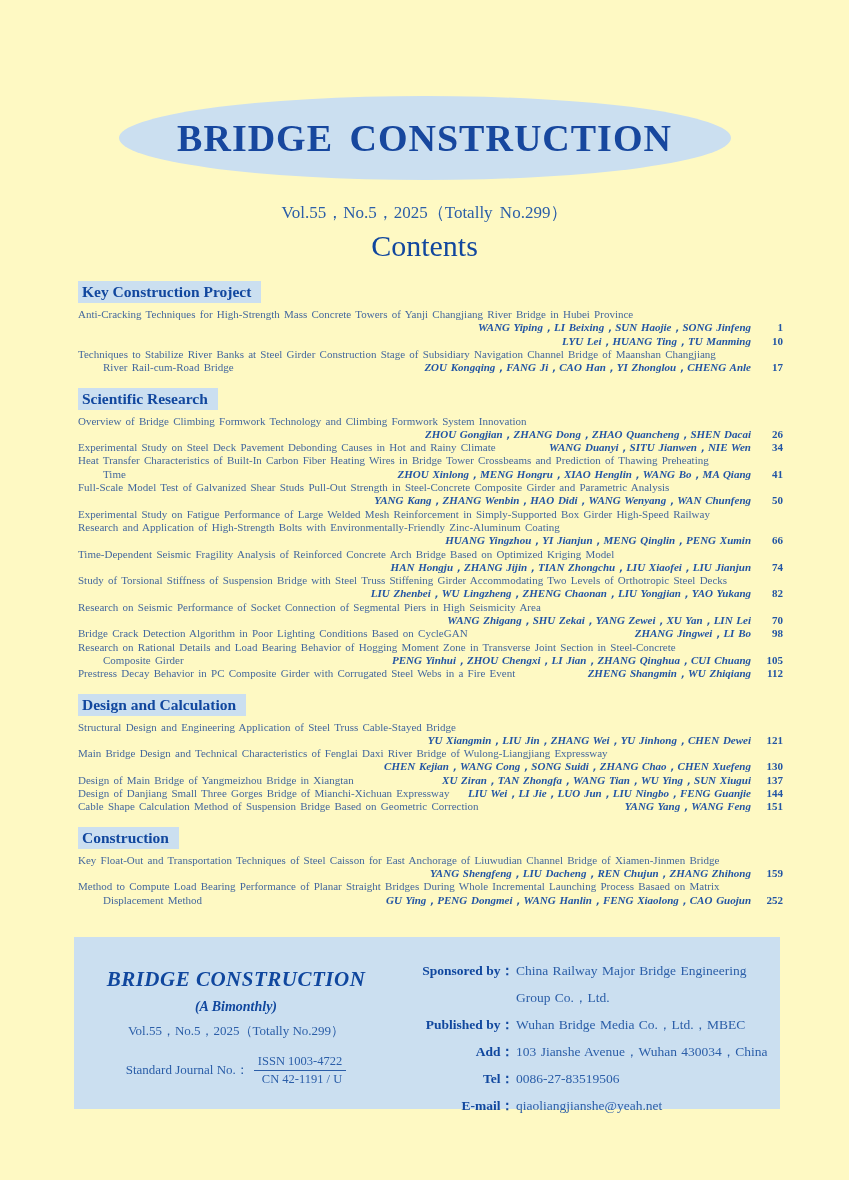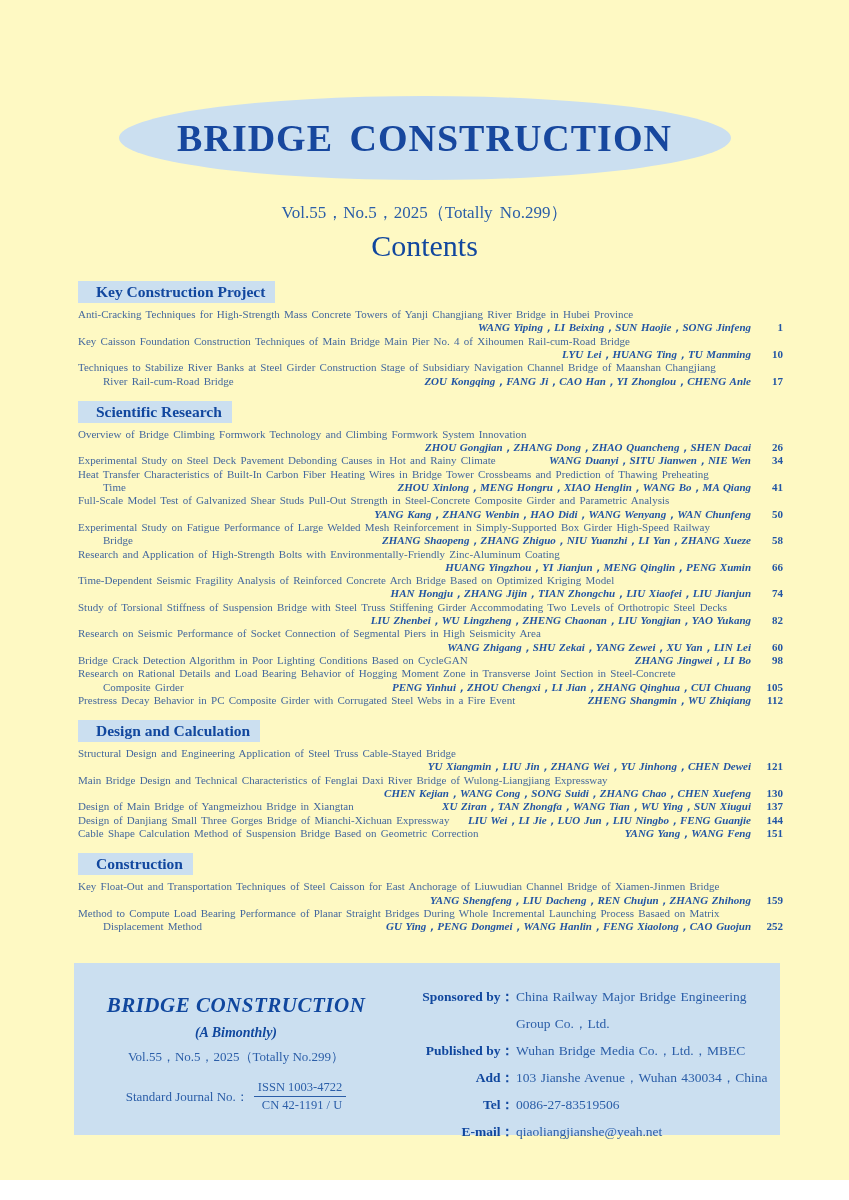--- a/index.html
+++ b/index.html
@@ -8,21 +8,21 @@
 
   .masthead{width:612px;height:84px;margin:96px auto 0;background:#cbdff0;border-radius:50%;
     display:flex;align-items:center;justify-content:center;}
   .masthead-title{font-size:38px;font-weight:bold;color:#17479e;letter-spacing:1px;word-spacing:6px;}
 
   .vol-line{text-align:center;margin-top:21px;font-size:17px;color:#2b5ea8;word-spacing:3px;}
   .contents-title{text-align:center;margin-top:5px;font-size:30px;font-weight:normal;color:#11479e;}
 
   .toc{margin:16px 66px 0 78px;width:705px;}
   .badge{display:inline-block;background:#cbdff0;color:#11479e;font-weight:bold;font-size:15.5px;
-    padding:2px 10px 3px 18px;margin:13px 0 5px;line-height:1.1;}
+    padding:2px 10px 3px 4px;margin:13px 0 5px;line-height:1.1;}
   .toc .badge:first-child{margin-top:2px;}
   .line{display:flex;align-items:baseline;font-size:11px;line-height:13.3px;color:#44689e;white-space:nowrap;}
   .ltext{word-spacing:1.5px;flex-shrink:1;min-width:0;}
   .indent{padding-left:25px;}
   .spacer{flex:1 1 0;min-width:4px;}
   .authors{font-style:italic;font-weight:bold;color:#2255a4;text-align:right;flex-shrink:0;word-spacing:1px;}
   .pnum{width:24px;margin-left:8px;text-align:right;font-weight:bold;color:#2255a4;flex-shrink:0;}
 
   .footer-box{width:706px;height:172px;margin:30px 0 0 74px;background:#cbdff0;display:flex;}
   .footer-left{width:296px;padding-left:14px;text-align:center;display:flex;flex-direction:column;align-items:center;}
@@ -53,24 +53,20 @@
 
   <div class="toc"><div class="badge">Key Construction Project</div><div class="line">
         <span class="ltext">Anti-Cracking Techniques for High-Strength Mass Concrete Towers of Yanji Changjiang River Bridge in Hubei Province</span>
         <span class="spacer"></span>
         <span class="pnum"></span>
       </div><div class="line">
         <span class="spacer"></span>
         <span class="authors">WANG Yiping，LI Beixing，SUN Haojie，SONG Jinfeng</span>
         <span class="pnum">1</span>
       </div><div class="line">
-        <span class="ltext">Key Caisson Foundation Construction Techniques of Main Bridge Main Pier No. 4 of Xihoumen Rail-cum-Road Bridge</span>
-        <span class="spacer"></span>
-        <span class="pnum"></span>
-      </div><div class="line">
         <span class="spacer"></span>
         <span class="authors">LYU Lei，HUANG Ting，TU Manming</span>
         <span class="pnum">10</span>
       </div><div class="line">
         <span class="ltext">Techniques to Stabilize River Banks at Steel Girder Construction Stage of Subsidiary Navigation Channel Bridge of Maanshan Changjiang</span>
         <span class="spacer"></span>
         <span class="pnum"></span>
       </div><div class="line">
         <span class="ltext indent">River Rail-cum-Road Bridge</span>
         <span class="spacer"></span>
@@ -104,25 +100,20 @@
         <span class="pnum"></span>
       </div><div class="line">
         <span class="spacer"></span>
         <span class="authors">YANG Kang，ZHANG Wenbin，HAO Didi，WANG Wenyang，WAN Chunfeng</span>
         <span class="pnum">50</span>
       </div><div class="line">
         <span class="ltext">Experimental Study on Fatigue Performance of Large Welded Mesh Reinforcement in Simply-Supported Box Girder High-Speed Railway</span>
         <span class="spacer"></span>
         <span class="pnum"></span>
       </div><div class="line">
-        <span class="ltext indent">Bridge</span>
-        <span class="spacer"></span>
-        <span class="authors">ZHANG Shaopeng，ZHANG Zhiguo，NIU Yuanzhi，LI Yan，ZHANG Xueze</span>
-        <span class="pnum">58</span>
-      </div><div class="line">
         <span class="ltext">Research and Application of High-Strength Bolts with Environmentally-Friendly Zinc-Aluminum Coating</span>
         <span class="spacer"></span>
         <span class="pnum"></span>
       </div><div class="line">
         <span class="spacer"></span>
         <span class="authors">HUANG Yingzhou，YI Jianjun，MENG Qinglin，PENG Xumin</span>
         <span class="pnum">66</span>
       </div><div class="line">
         <span class="ltext">Time-Dependent Seismic Fragility Analysis of Reinforced Concrete Arch Bridge Based on Optimized Kriging Model</span>
         <span class="spacer"></span>
@@ -139,21 +130,21 @@
         <span class="spacer"></span>
         <span class="authors">LIU Zhenbei，WU Lingzheng，ZHENG Chaonan，LIU Yongjian，YAO Yukang</span>
         <span class="pnum">82</span>
       </div><div class="line">
         <span class="ltext">Research on Seismic Performance of Socket Connection of Segmental Piers in High Seismicity Area</span>
         <span class="spacer"></span>
         <span class="pnum"></span>
       </div><div class="line">
         <span class="spacer"></span>
         <span class="authors">WANG Zhigang，SHU Zekai，YANG Zewei，XU Yan，LIN Lei</span>
-        <span class="pnum">60</span>
+        <span class="pnum">70</span>
       </div><div class="line">
         <span class="ltext">Bridge Crack Detection Algorithm in Poor Lighting Conditions Based on CycleGAN</span>
         <span class="spacer"></span>
         <span class="authors">ZHANG Jingwei，LI Bo</span>
         <span class="pnum">98</span>
       </div><div class="line">
         <span class="ltext">Research on Rational Details and Load Bearing Behavior of Hogging Moment Zone in Transverse Joint Section in Steel-Concrete</span>
         <span class="spacer"></span>
         <span class="pnum"></span>
       </div><div class="line">

